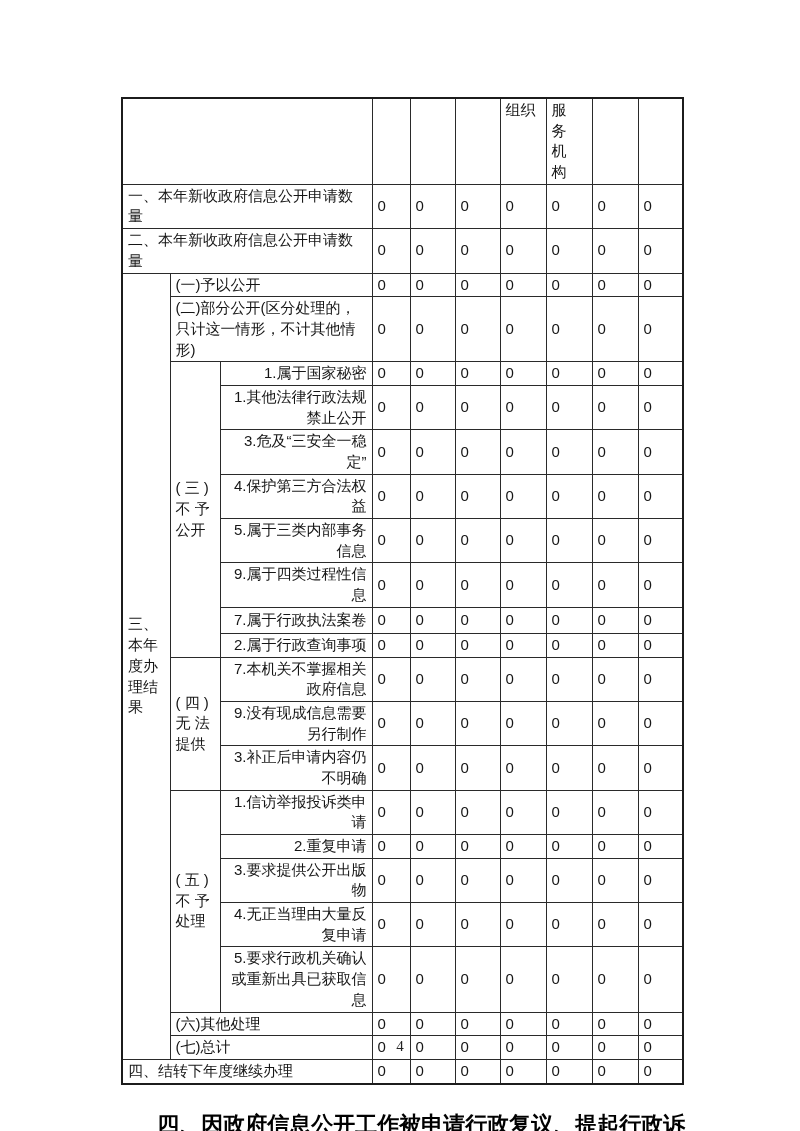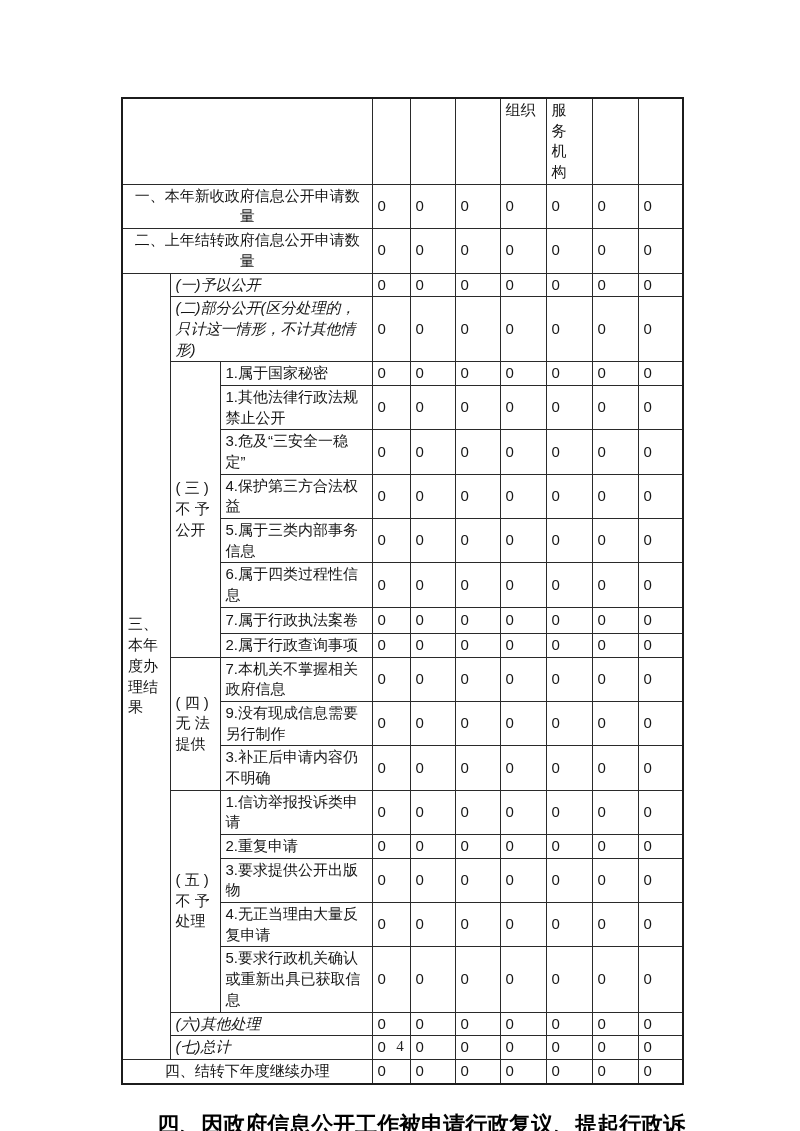--- a/index.html
+++ b/index.html
@@ -21,23 +21,23 @@
     font-family:"Liberation Sans", sans-serif;
     font-size:15px;
     color:#161616;
   }
   table.report td {
     border:1px solid #2a2a2a;
     padding:1px 5px;
     line-height:1.38;
     vertical-align:middle;
   }
-  td.lbl  { text-align:center; padding-left:7px; }
-  td.lbl2 { text-align:left; padding-left:7px;font-style:italic; }
-  td.item { text-align:left; padding-left:5px; }
+  td.lbl  { text-align:left; padding-left:7px; }
+  td.lbl2 { text-align:left; padding-left:7px; }
+  td.item { text-align:right; padding-left:5px; }
   td.mid  { text-align:left; padding-left:6px; }
   td.outer{ text-align:left; padding-left:7px; }
   td.v    { text-align:left; padding-left:9px; }
   .prewrap { white-space:pre-line; }
   tr.hdr td { vertical-align:top; white-space:pre-line; }
   
   tr.h85{height:85px} tr.h22{height:22px} tr.h23{height:23px}
   tr.h26{height:26px} tr.h42{height:42px} tr.h44{height:44px}
   
   .sec-heading {
@@ -97,21 +97,21 @@
     <td class="v">0</td>
           <td class="v">0</td>
           <td class="v">0</td>
           <td class="v">0</td>
           <td class="v">0</td>
           <td class="v">0</td>
           <td class="v">0</td>
         </tr>
 
     <tr class="h23">
-      <td class="lbl" colspan="3">二、上年结转政府信息公开申请数量</td>
+      <td class="lbl" colspan="3">二、本年新收政府信息公开申请数量</td>
     <td class="v">0</td>
           <td class="v">0</td>
           <td class="v">0</td>
           <td class="v">0</td>
           <td class="v">0</td>
           <td class="v">0</td>
           <td class="v">0</td>
         </tr>
 
     <tr class="h22">
@@ -188,21 +188,21 @@
       <td class="item">5.属于三类内部事务信息</td>
     <td class="v">0</td>
           <td class="v">0</td>
           <td class="v">0</td>
           <td class="v">0</td>
           <td class="v">0</td>
           <td class="v">0</td>
           <td class="v">0</td>
         </tr>
     <tr class="h23">
-      <td class="item">6.属于四类过程性信息</td>
+      <td class="item">9.属于四类过程性信息</td>
     <td class="v">0</td>
           <td class="v">0</td>
           <td class="v">0</td>
           <td class="v">0</td>
           <td class="v">0</td>
           <td class="v">0</td>
           <td class="v">0</td>
         </tr>
     <tr class="h26">
       <td class="item">7.属于行政执法案卷</td>

